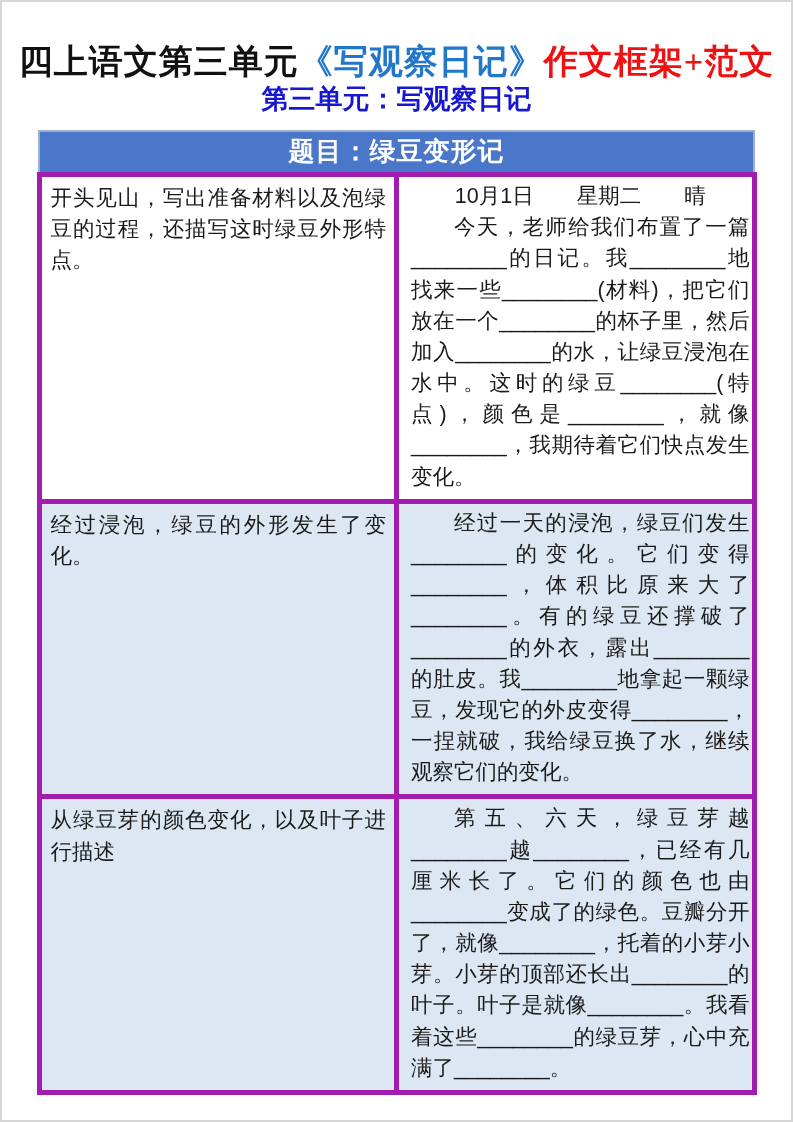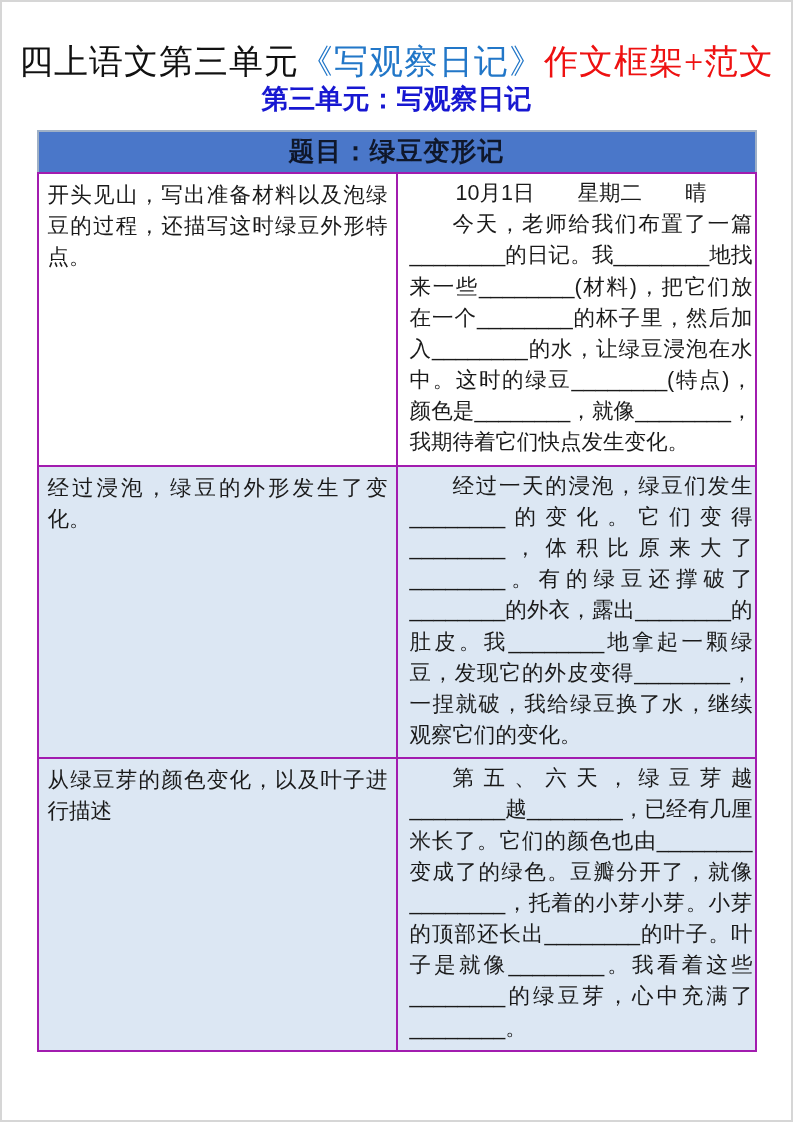--- a/index.html
+++ b/index.html
@@ -13,21 +13,21 @@
   .page {
     width: 793px; height: 1122px;
     border: 2px solid #d6d6d6;
     background: #ffffff;
     padding-top: 40px;
   }
   .main-title {
     margin: 0;
     text-align: center;
     font-family: "Liberation Serif", "DejaVu Serif", serif;
-    font-weight: normal;
+    font-weight: bold;
     font-size: 34px;
     line-height: 1.15;
     letter-spacing: 1px;
     white-space: nowrap;
   }
   .t-black { color: #111111; }
   .t-blue  { color: var(--title_blue, #2277c8); }
   .t-red   { color: var(--title_red, #ee1111); }
   .subtitle {
     text-align: center;
@@ -38,29 +38,29 @@
   }
   table.worksheet {
     width: 720px;
     margin: 13px auto 0 auto;
     border-collapse: collapse;
     table-layout: fixed;
     border: 2px solid #9fb0c6;
   }
   th.tbl-header {
     background: var(--header_bg, #4a77c9);
-    color: #0f172a;
+    color: #ffffff;
     font-size: 26px;
     font-weight: bold;
     padding: 2px 0 3px 0;
     border: 1px solid #8aa0bf;
     letter-spacing: 1px;
   }
   td {
-    border: 2px solid #a21caf;
+    border: 5px solid #a21caf;
     vertical-align: top;
     font-size: 21.5px;
     line-height: 1.45;
   }
   td.guide {
     width: 192px;
     padding: 6px 8px 6px 9px;
     text-align: justify;
   }
   td.content {

